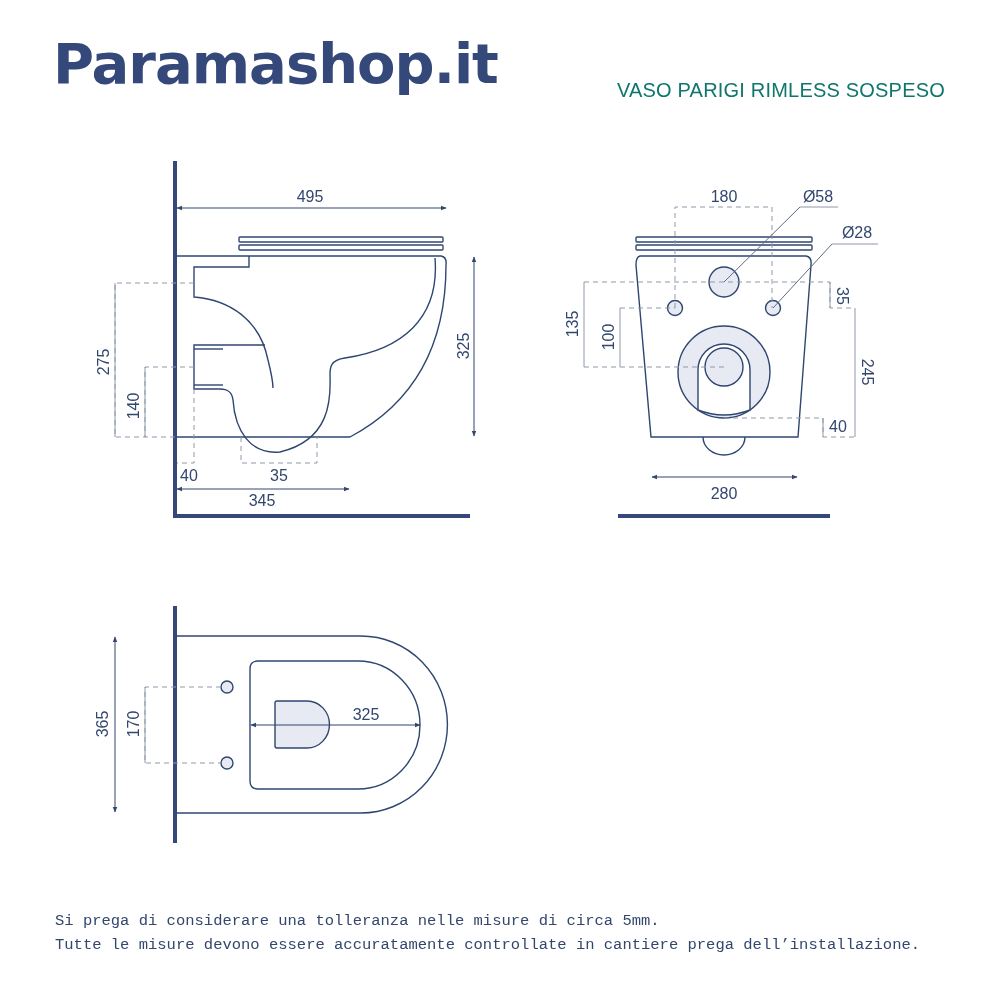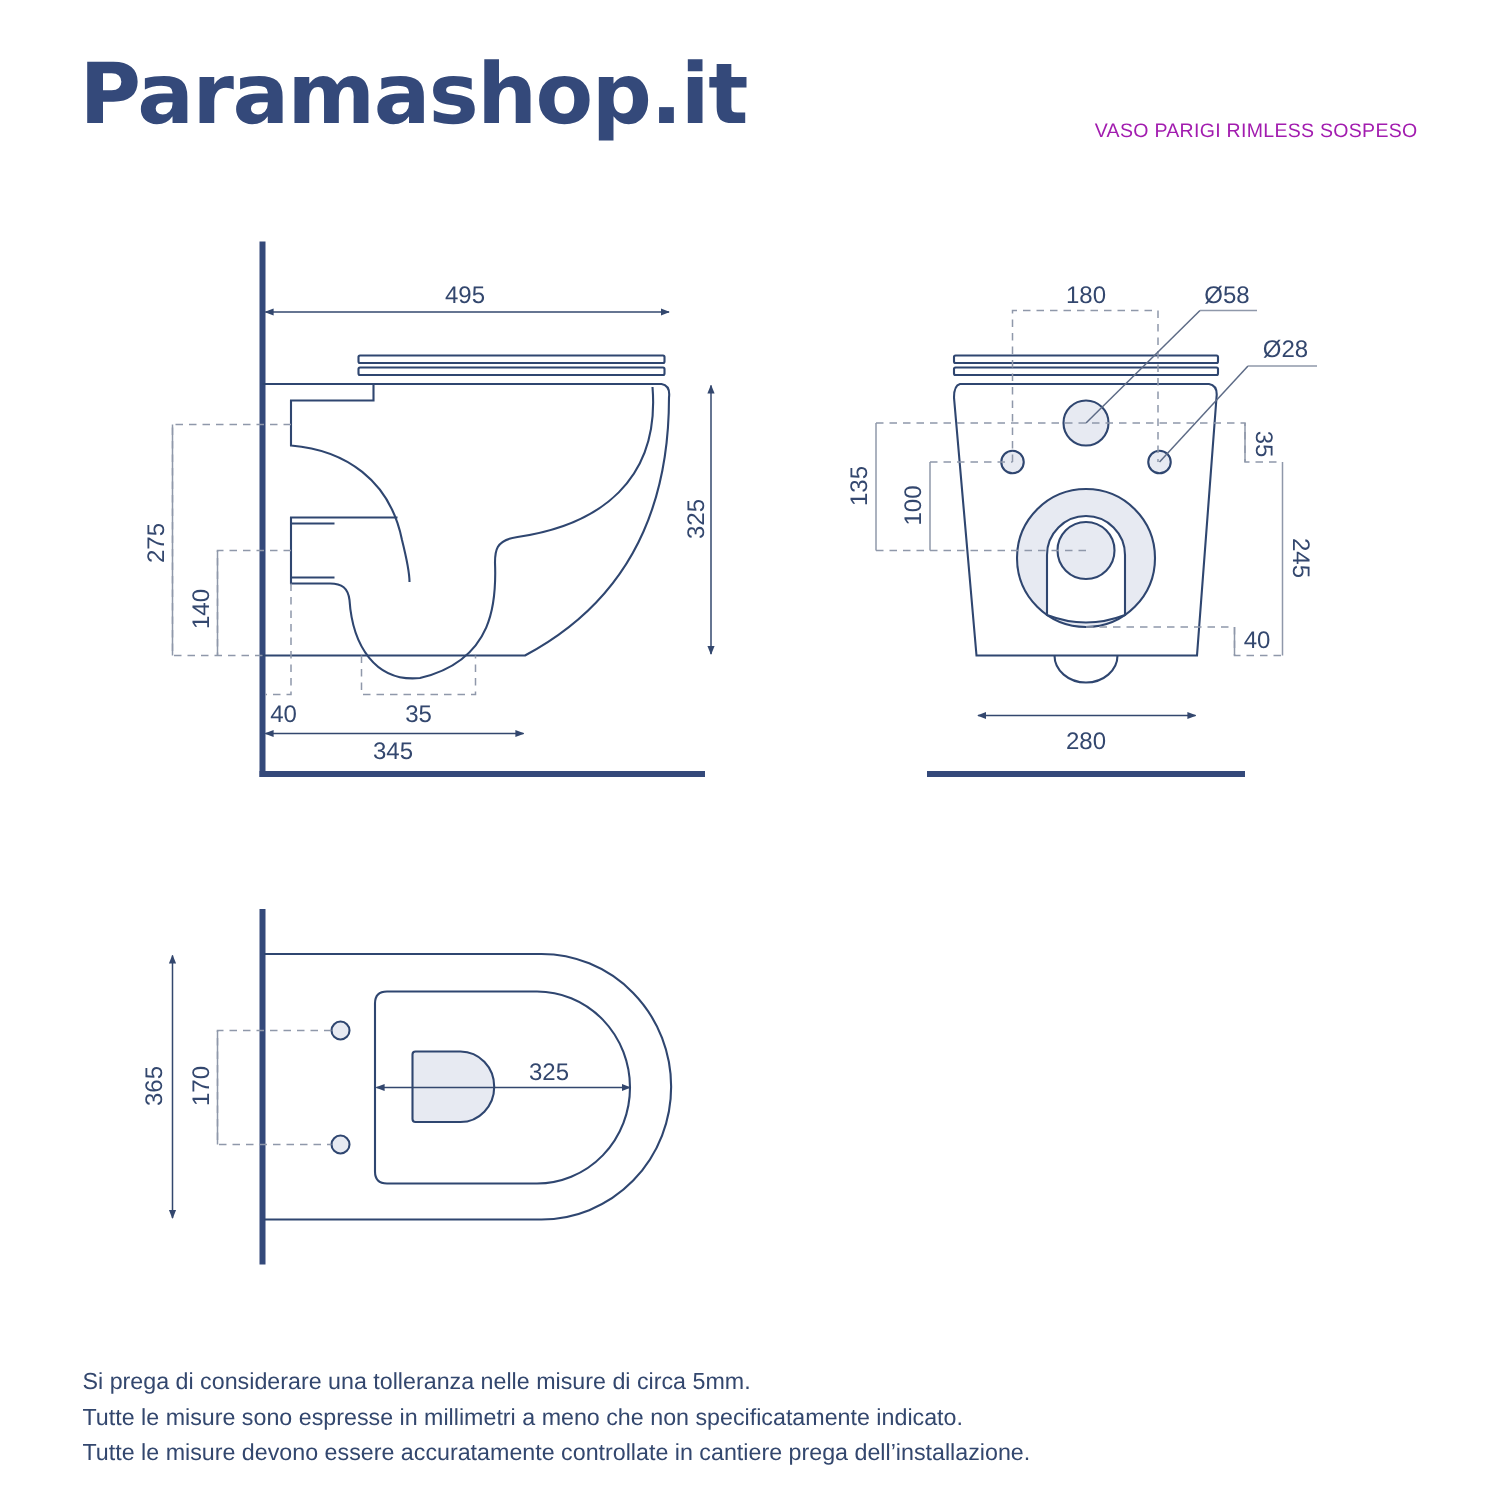--- a/index.html
+++ b/index.html
@@ -1,22 +1,22 @@
 <!DOCTYPE html>
 <html><head>
 <meta charset="utf-8">
 <style>
   html, body { margin: 0; padding: 0; background: #ffffff; }
   body { width: 1001px; height: 1001px; position: relative; overflow: hidden; font-family: "Liberation Sans", "DejaVu Sans", sans-serif; color: #2f4a74; }
   .brand { position: absolute; left: 53px; top: 36px; font-family: "DejaVu Sans", sans-serif; font-weight: bold; font-size: 56px; letter-spacing: -1px; color: #34497a; line-height: 1; }
-  .product { position: absolute; right: 56px; top: 79px; font-size: 13px; color: #a21caf; letter-spacing: 0.2px; }
+  .product { position: absolute; right: 56px; top: 79px; font-size: 20px; color: #0f766e; letter-spacing: 0.2px; }
   svg.drawing { position: absolute; left: 0; top: 0; width: 1001px; height: 1001px; }
   .dim { font-family: "Liberation Sans", sans-serif; font-size: 16px; fill: #33476e; }
   .notes { position: absolute; left: 55px; top: 910px; font-size: 15.5px; line-height: 23.5px; color: #33476e; }
-  .notes div { white-space: nowrap; }
+  .notes div { white-space: nowrap; font-family: Liberation Mono, monospace; }
 </style>
 </head>
 <body>
 
 <div class="brand">Paramashop.it</div>
 <div class="product">VASO PARIGI RIMLESS SOSPESO</div>
 
 <svg class="drawing" viewBox="0 0 1001 1001" xmlns="http://www.w3.org/2000/svg">
   <defs>
     <marker id="arr" viewBox="0 0 10 10" refX="9" refY="5" markerWidth="6" markerHeight="6" orient="auto-start-reverse">
@@ -121,15 +121,14 @@
     <line x1="145" y1="687" x2="145" y2="763"></line>
     <line x1="251" y1="725" x2="420" y2="725" stroke="#33476e" marker-start="url(#arr)" marker-end="url(#arr)"></line>
   </g>
   <text class="dim" transform="translate(108,724) rotate(-90)" text-anchor="middle">365</text>
   <text class="dim" transform="translate(139,724) rotate(-90)" text-anchor="middle">170</text>
   <text class="dim" x="366" y="720" text-anchor="middle">325</text>
 </svg>
 
 <div class="notes">
   <div>Si prega di considerare una tolleranza nelle misure di circa 5mm.</div>
-  <div>Tutte le misure sono espresse in millimetri a meno che non specificatamente indicato.</div>
   <div>Tutte le misure devono essere accuratamente controllate in cantiere prega dell’installazione.</div>
 </div>
 
 </body></html>

